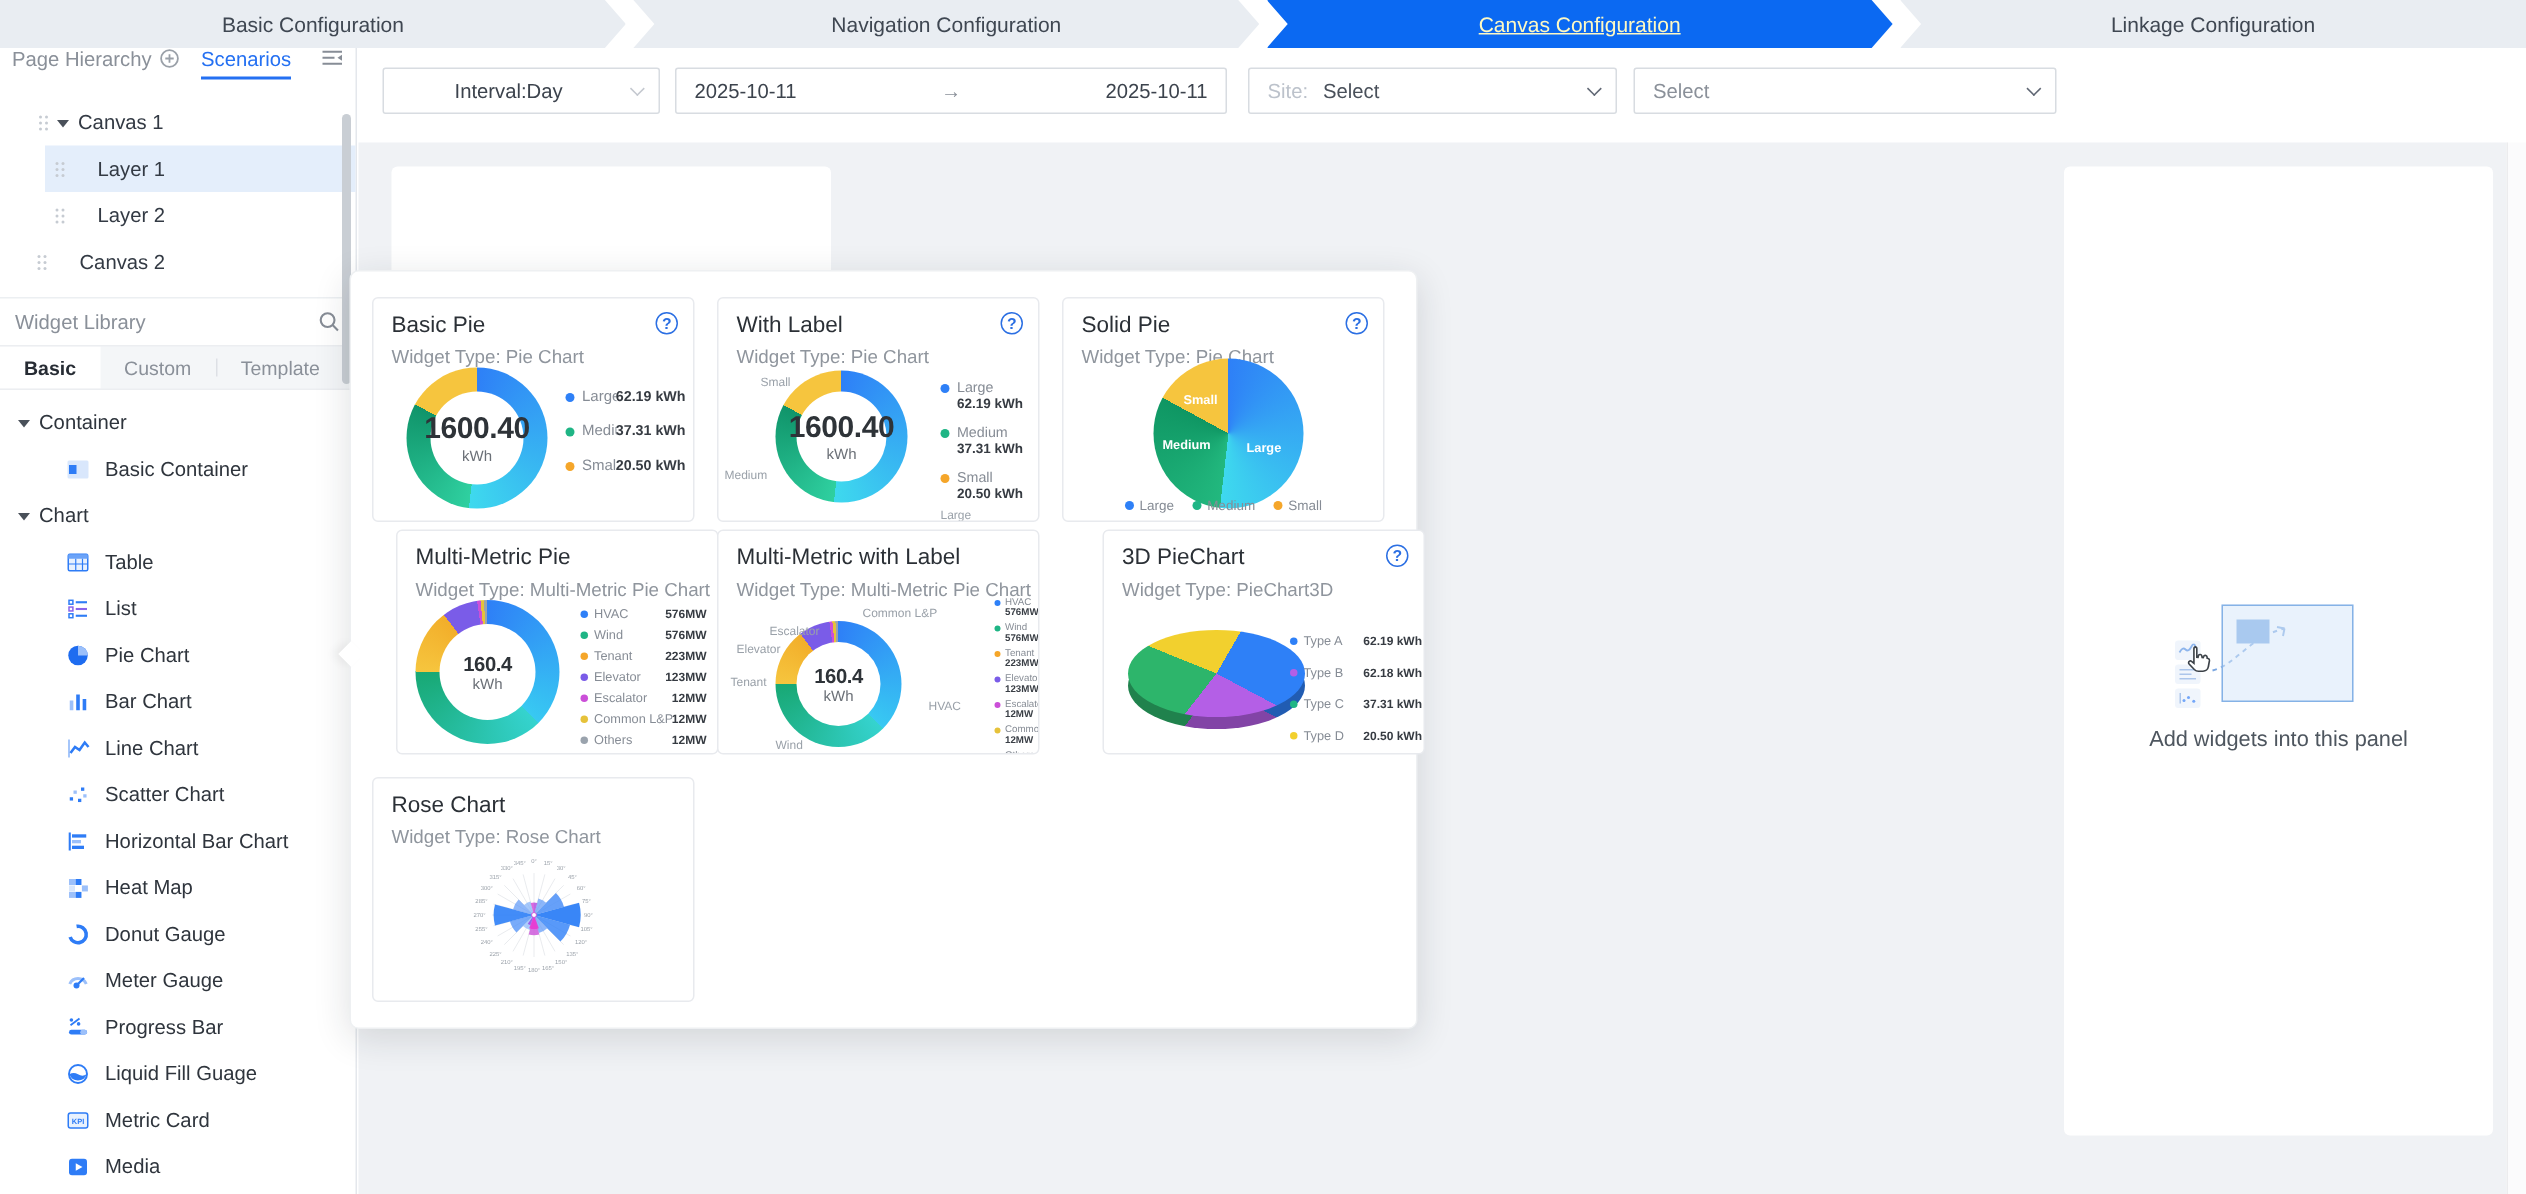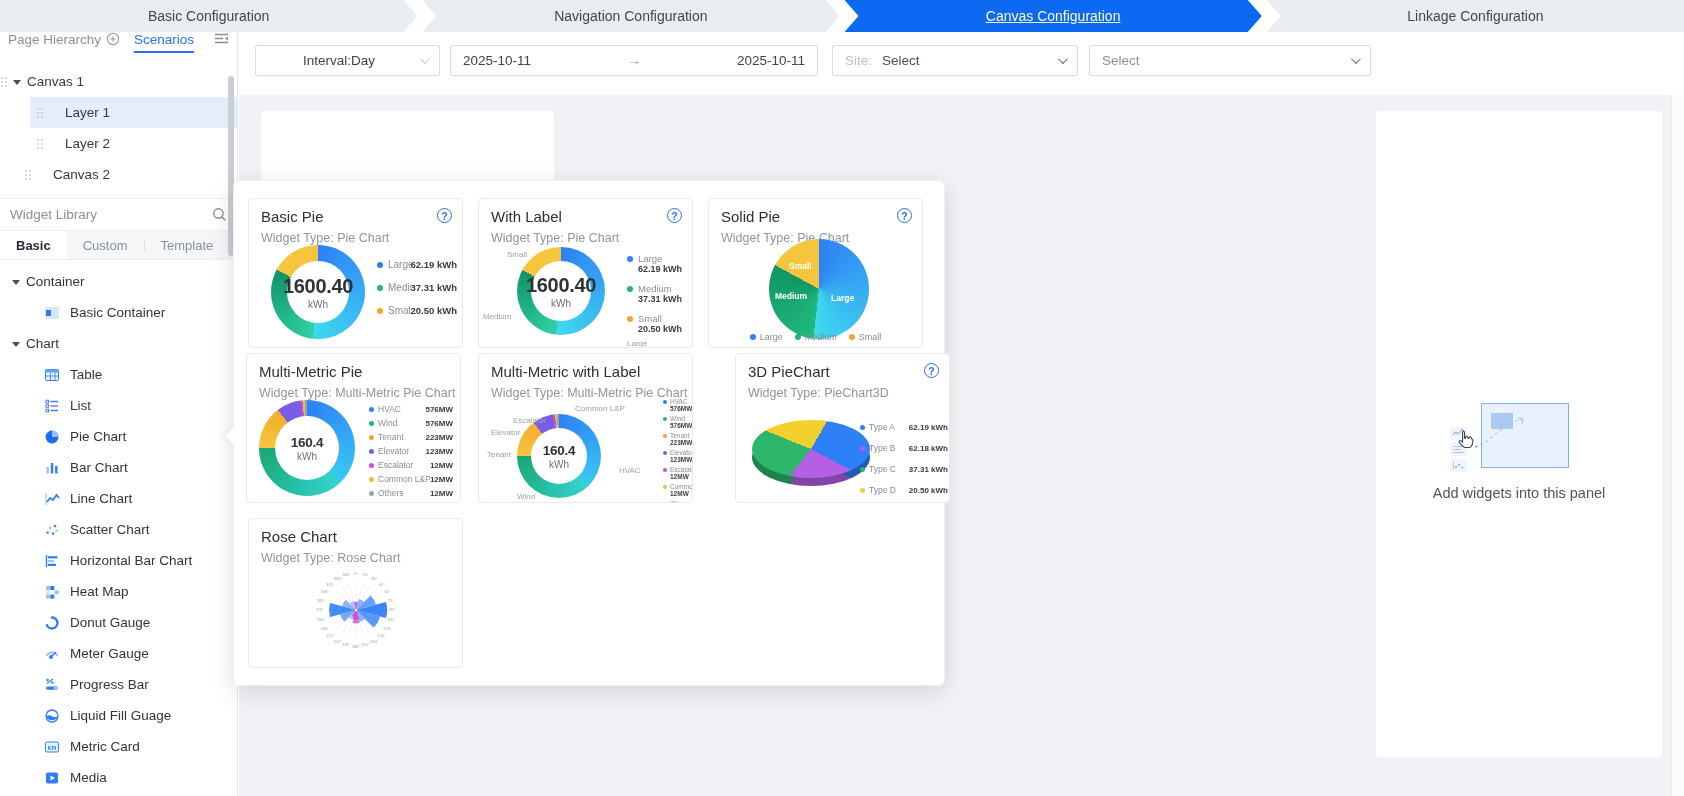--- a/index.html
+++ b/index.html
@@ -137,21 +137,21 @@
       </span>
       <span class="sc-label">Scenarios</span>
       <span class="collapse-ic">
         <svg width="15" height="13" viewBox="0 0 15 13">
             <path d="M1 2.5h13M1 6.5h8M1 10.5h13" stroke="#878d96" stroke-width="1.3"></path>
             <path d="M14 4.5l-3 2 3 2z" fill="#878d96"></path>
           </svg>
       </span>
     </div>
     <div class="tree">
-        <div class="tree-row" style="padding-left: 0;">
+        <div class="tree-row" style="padding-left: 25px;">
           <span class="drag">
             <svg width="8" height="12" viewBox="0 0 8 12">
               <circle cx="2" cy="2" r="1" fill="#c6cbd2"></circle>
               <circle cx="6" cy="2" r="1" fill="#c6cbd2"></circle>
               <circle cx="2" cy="6" r="1" fill="#c6cbd2"></circle>
               <circle cx="6" cy="6" r="1" fill="#c6cbd2"></circle>
               <circle cx="2" cy="10" r="1" fill="#c6cbd2"></circle>
               <circle cx="6" cy="10" r="1" fill="#c6cbd2"></circle>
             </svg>
           </span>
@@ -523,21 +523,21 @@
             <span class="dot" style="background:#1fb585"></span>
             <span class="lg-name">Medium</span>
           </span>
           <span class="lg-in">
             <span class="dot" style="background:#f5a62a"></span>
             <span class="lg-name">Small</span>
           </span>
         </div>
     </div>
 
-    <div class="card small-c" style="left:12px;top:172px;">
+    <div class="card small-c" style="left:30px;top:172px;">
       <div class="c-title">Multi-Metric Pie</div>
       <div class="c-sub">Widget Type: Multi-Metric Pie Chart</div>
       <div class="donut" style="left: 12px; top: 46px; width: 96px; height: 96px; background: conic-gradient(rgb(46, 128, 247) 0deg, rgb(56, 201, 242) 135.2deg, rgb(53, 211, 207) 135.2deg, rgb(24, 168, 116) 270.4deg, rgb(246, 197, 62) 270.4deg, rgb(242, 174, 42) 322.7deg, rgb(122, 92, 232) 322.7deg, rgb(122, 92, 232) 351.6deg, rgb(203, 79, 216) 351.6deg, rgb(203, 79, 216) 354.4deg, rgb(230, 194, 58) 354.4deg, rgb(230, 194, 58) 357.2deg, rgb(154, 163, 173) 357.2deg, rgb(154, 163, 173) 360deg);">
         <div class="hole" style="inset:16px;">
           <div class="cv">160.4</div>
           <div class="cu">kWh</div>
         </div>
       </div>
       <div class="legend lg-rows lg-compact" style="left:122px;top:50px;width:84px;">
           <div class="lg-row">

